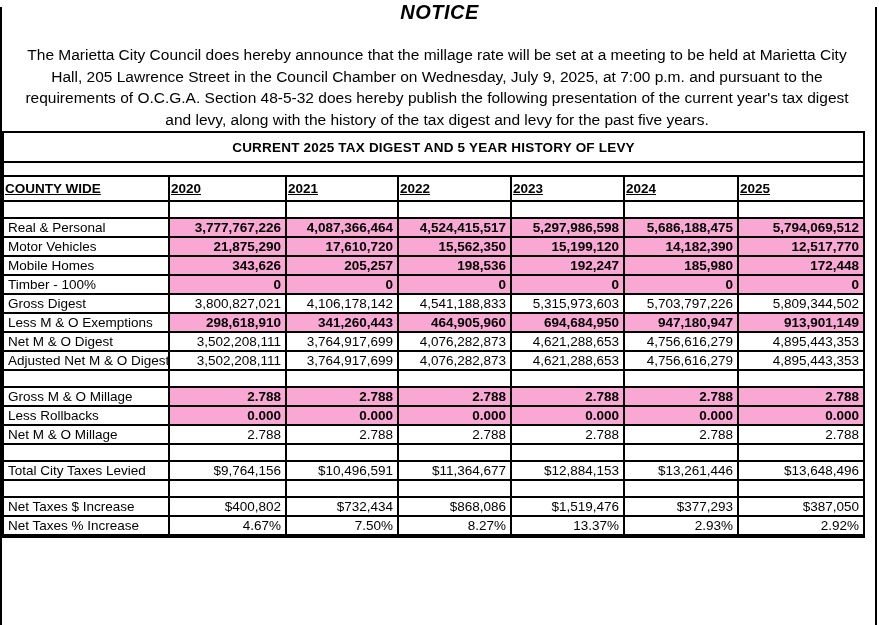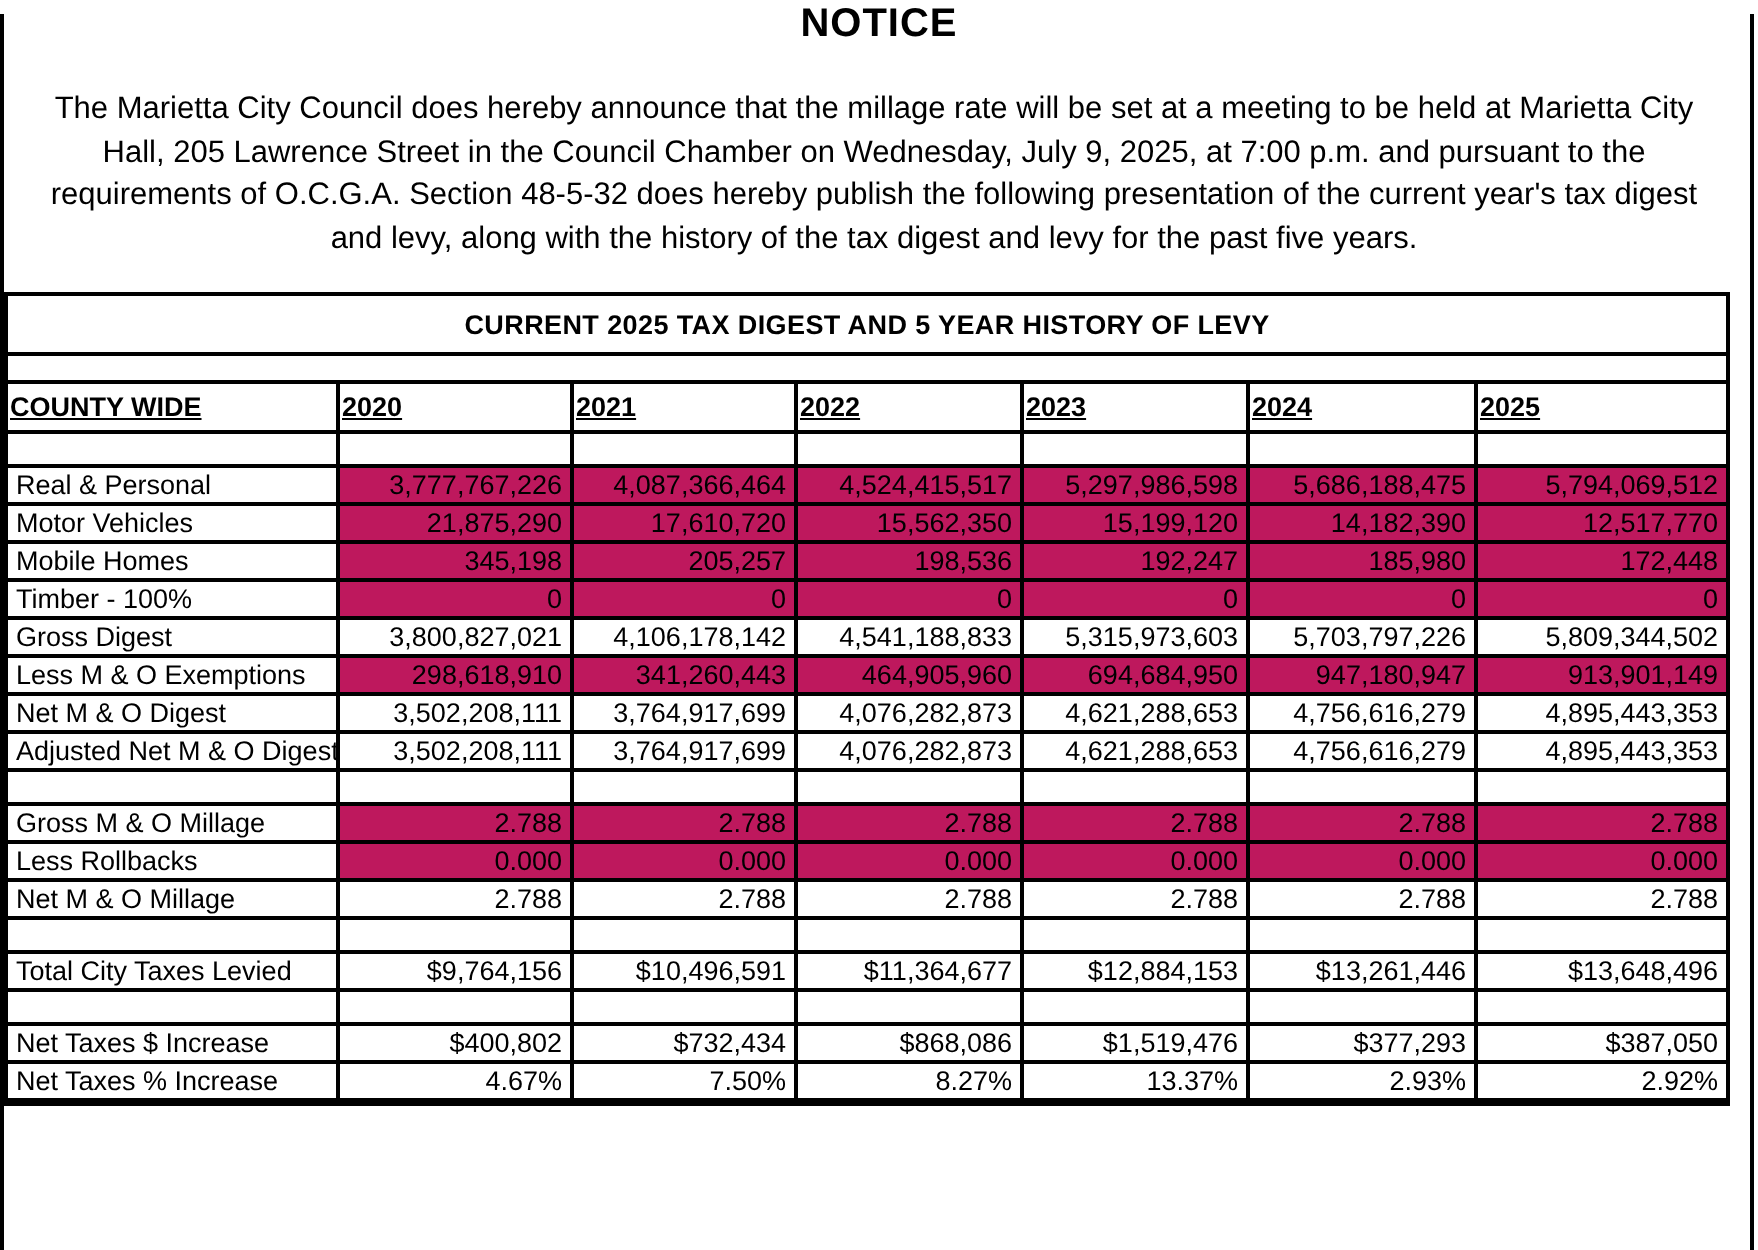--- a/index.html
+++ b/index.html
@@ -25,33 +25,34 @@
   }
   .notice-title {
     position: absolute;
     top: 1px;
     left: 0;
     width: 879px;
     text-align: center;
     font-size: 20px;
     font-weight: bold;
     letter-spacing: 0.5px;
+    font-style: italic;
   }
   .notice-body {
     position: absolute;
     top: 44px;
     left: 13px;
     width: 848px;
     font-size: 15.5px;
     line-height: 21.5px;
     text-align: center;
   }
   table.digest {
     position: absolute;
-    top: 146px;
+    top: 131px;
     left: 2px;
     width: 861px;
     border-collapse: collapse;
     table-layout: fixed;
   }
   table.digest td {
     border: 2px solid #000;
     font-size: 13.5px;
     overflow: hidden;
     white-space: nowrap;
@@ -75,21 +76,21 @@
   td.label-cell {
     text-align: left;
     padding: 0 2px 0 4px;
     height: 17px;
   }
   td.value-cell {
     text-align: right;
     padding: 0 4px 0 2px;
     height: 17px;
   }
-  td.shaded { background: #be185d; }
+  td.shaded { background: #f9a8d4; font-weight: bold; }
   tr.spacer-row td { height: 15px; }
   tr.tall-row td { height: 36px; }
   tr.tall-row td.label-cell { white-space: normal; line-height: 17px; vertical-align: middle; }
   tr.tall-row td.value-cell { vertical-align: bottom; }
   tr.last-row td { border-bottom: 4px solid #000; }
 </style>
 </head>
 <body>
 
 <div class="page-border"></div>
@@ -147,21 +148,21 @@
         <td class="label-cell">Motor Vehicles</td>
         <td class="value-cell shaded">21,875,290</td>
         <td class="value-cell shaded">17,610,720</td>
         <td class="value-cell shaded">15,562,350</td>
         <td class="value-cell shaded">15,199,120</td>
         <td class="value-cell shaded">14,182,390</td>
         <td class="value-cell shaded">12,517,770</td>
       </tr>
       <tr class="data-row">
         <td class="label-cell">Mobile Homes</td>
-        <td class="value-cell shaded">345,198</td>
+        <td class="value-cell shaded">343,626</td>
         <td class="value-cell shaded">205,257</td>
         <td class="value-cell shaded">198,536</td>
         <td class="value-cell shaded">192,247</td>
         <td class="value-cell shaded">185,980</td>
         <td class="value-cell shaded">172,448</td>
       </tr>
       <tr class="data-row">
         <td class="label-cell">Timber - 100%</td>
         <td class="value-cell shaded">0</td>
         <td class="value-cell shaded">0</td>

